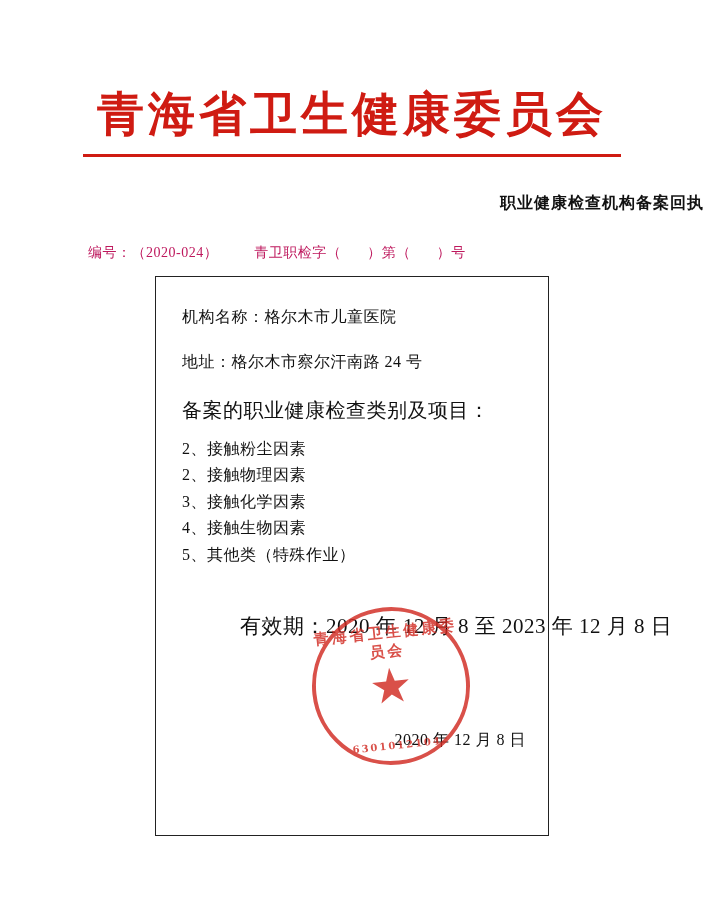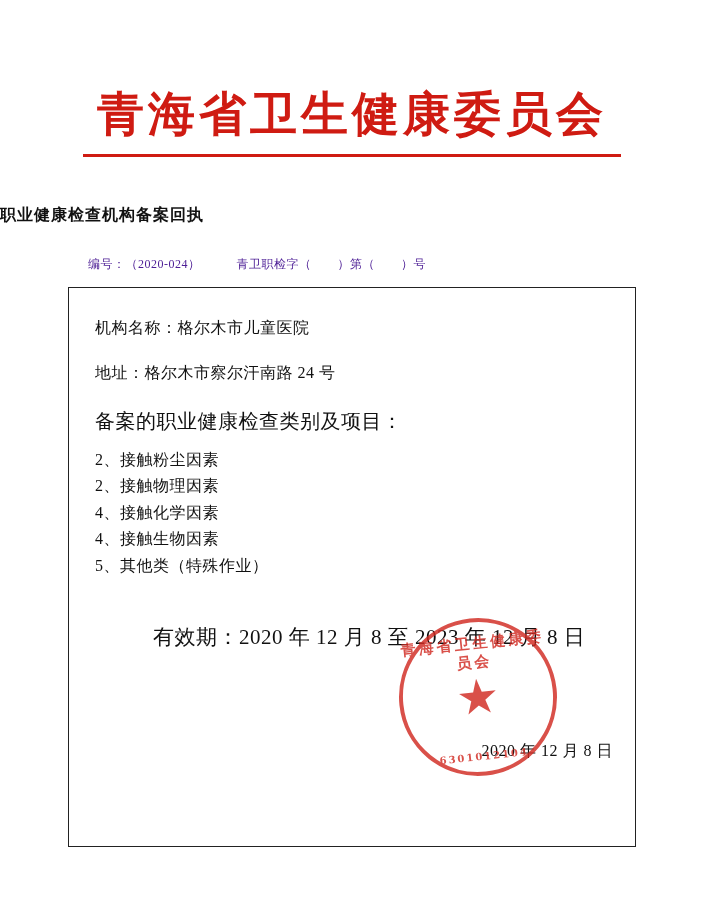--- a/index.html
+++ b/index.html
@@ -39,47 +39,47 @@
   }
 
   .header-rule {
     width: 538px;
     height: 3px;
     background: #cf1b12;
     margin: 14px auto 0 auto;
   }
 
   .doc-subtitle {
-    text-align: left;
+    text-align: right;
     font-family: "DejaVu Sans", "Liberation Sans", sans-serif;
     font-weight: bold;
     font-size: 16px;
     letter-spacing: 1px;
-    margin-top: 48px;
+    margin-top: 36px;
     color: #111;
   }
 
   
   .number-line {
     margin-top: 30px;
     padding-left: 88px;
-    font-size: 12px;
-    letter-spacing: 0.5px;
-    white-space: nowrap;
-    color: #4c1d95;
+    font-size: 14px;
+    letter-spacing: 0.5px;
+    white-space: nowrap;
+    color: #be185d;
   }
   .number-line .seg { display: inline; }
   .number-line .gap-small { display: inline-block; width: 26px; }
   .number-line .gap-mid { display: inline-block; width: 36px; }
 
   
   .body-box {
     position: relative;
     margin: 14px auto 0 auto;
-    width: 568px;
+    width: 394px;
     height: 560px;
     border: 1px solid #222;
     box-sizing: border-box;
     padding: 30px 0 0 26px;
   }
 
   .field-row {
     font-size: 16px;
     line-height: 1.2;
     margin-bottom: 26px;
@@ -198,21 +198,21 @@
 
     <div class="field-row">
       <span>地址：</span><span>格尔木市察尔汗南路 24 号</span>
     </div>
 
     <div class="list-intro">备案的职业健康检查类别及项目：</div>
 
     <ul class="cat-list">
       <li>2、接触粉尘因素</li>
       <li>2、接触物理因素</li>
-      <li>4、接触化学因素</li>
+      <li>3、接触化学因素</li>
       <li>4、接触生物因素</li>
       <li>5、其他类（特殊作业）</li>
     </ul>
 
     <div class="validity">有效期：2020 年 12 月 8 至 2023 年 12 月 8 日</div>
 
     <div class="signature-block">
       <div class="sign-date">2020 年 12 月 8 日</div>
     </div>
 

